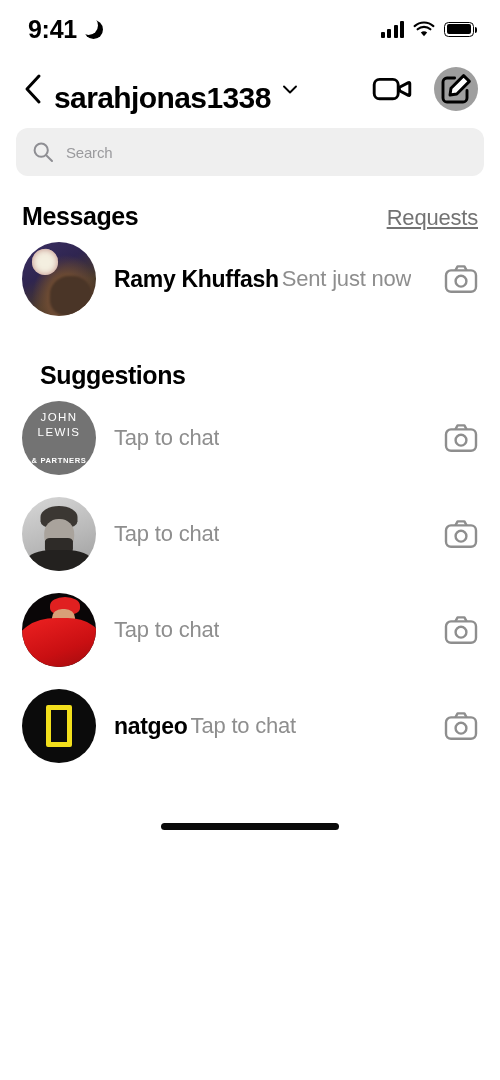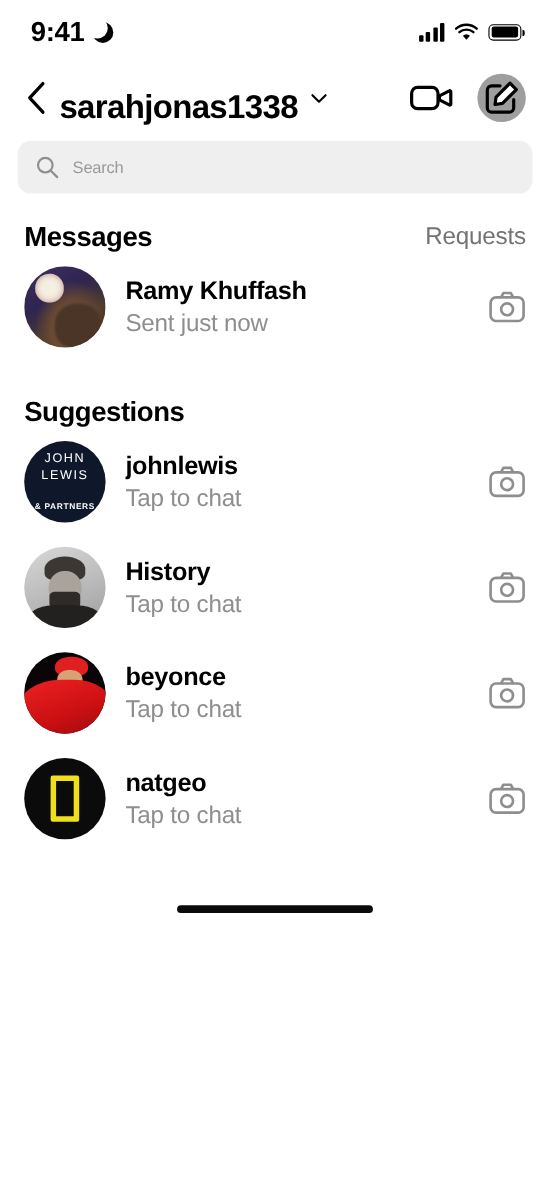--- a/index.html
+++ b/index.html
@@ -68,37 +68,37 @@
   .search-wrap { padding:8px 16px 0 16px; }
   .search {
     height:48px; background:#efefef; border-radius:12px;
     display:flex; align-items:center; padding:0 16px; gap:12px;
   }
   .mag { width:22px; height:22px; flex:0 0 auto; }
   .search-text { font-size:15px; color:#9a9a9d; letter-spacing:-0.2px; }
 
   
   .section-head {
-    display:flex; align-items:flex-start; justify-content:space-between;
+    display:flex; align-items:flex-end; justify-content:space-between;
     padding:26px 22px 0 22px;
   }
   .section-title { font-size:25px; font-weight:700; color:#000; letter-spacing:-0.4px; }
-  .section-action { font-size:22px; color:#737373; letter-spacing:-0.2px; }
-  .section-title.sugg { padding:34px 22px 0 22px; }
+  .section-action { font-size:22px; color:#737373; letter-spacing:-0.2px;text-decoration:underline; }
+  .section-title.sugg { padding:34px 22px 0 22px;margin-left:18px; }
 
   
   .row {
     display:flex; align-items:center; gap:18px;
     padding:13px 22px; height:96px;
   }
   .avatar {
     width:74px; height:74px; border-radius:50%; flex:0 0 auto;
     overflow:hidden; position:relative; background:#ddd;
   }
-  .row-text { flex:1 1 auto; min-width:0; display:flex; flex-direction:column; gap:3px; }
+  .row-text { flex:1 1 auto; min-width:0; display:flex; flex-direction:row; gap:3px; }
   .row-name { font-size:23px; font-weight:700; color:#000; letter-spacing:-0.3px;
               white-space:nowrap; overflow:hidden; text-overflow:ellipsis; }
   .row-sub { font-size:22px; color:#8e8e8e; letter-spacing:-0.2px;
              white-space:nowrap; overflow:hidden; text-overflow:ellipsis; }
   .cam { width:34px; height:30px; flex:0 0 auto; }
 
   
   .av-ramy {
     background:
       radial-gradient(circle at 32% 22%, #fdfbf2 0 11%, rgba(253,251,242,0) 13%),
@@ -108,21 +108,21 @@
   .av-ramy::after{
     content:""; position:absolute; left:14%; top:10%; width:34%; height:34%;
     border-radius:50%; background:#f4efe0;
     box-shadow:inset 0 0 6px rgba(150,60,60,.55);
   }
   .av-ramy .fig{
     position:absolute; left:38%; top:46%; width:56%; height:54%;
     border-radius:46% 46% 40% 40%; background:#4a3527; filter:blur(1px);
   }
   .av-jl {
-    background:#0f172a; display:flex; flex-direction:column;
+    background:#737373; display:flex; flex-direction:column;
     align-items:center; justify-content:center; gap:1px; color:#fff;
   }
   .av-jl b { font-size:11.5px; font-weight:400; letter-spacing:1.4px; line-height:1.18; }
   .av-jl small { font-size:7.6px; font-weight:700; letter-spacing:0.6px; margin-top:15px; }
   .av-hist {
     background:linear-gradient(160deg,#d8d8d8 0%, #b9b9b9 55%, #9d9d9d 100%);
   }
   .av-hist .face{
     position:absolute; left:50%; top:30%; transform:translateX(-50%);
     width:40%; height:42%; border-radius:48% 48% 45% 45%; background:#a9a39c;
@@ -246,56 +246,53 @@
 
   <div class="section-title sugg">Suggestions</div>
 
   <div class="row">
     <span class="avatar av-jl">
       <b>JOHN</b>
       <b>LEWIS</b>
       <small>&amp; PARTNERS</small>
     </span>
     <span class="row-text">
-      <span class="row-name">johnlewis</span>
       <span class="row-sub">Tap to chat</span>
     </span>
     <svg class="cam" viewBox="0 0 34 30">
       <rect x="2" y="6.4" width="30" height="21.4" rx="5" stroke="#8e8e8e" stroke-width="2.4" fill="none"></rect>
       <path d="M11.4 6.4 13.6 2.4h6.8l2.2 4" stroke="#8e8e8e" stroke-width="2.4" fill="none" stroke-linejoin="round"></path>
       <circle cx="17" cy="17.2" r="5.4" stroke="#8e8e8e" stroke-width="2.4" fill="none"></circle>
     </svg>
   </div>
 
   <div class="row">
     <span class="avatar av-hist">
       <i class="hair"></i>
         <i class="face"></i>
         <i class="beard"></i>
         <i class="body"></i>
     </span>
     <span class="row-text">
-      <span class="row-name">History</span>
       <span class="row-sub">Tap to chat</span>
     </span>
     <svg class="cam" viewBox="0 0 34 30">
       <rect x="2" y="6.4" width="30" height="21.4" rx="5" stroke="#8e8e8e" stroke-width="2.4" fill="none"></rect>
       <path d="M11.4 6.4 13.6 2.4h6.8l2.2 4" stroke="#8e8e8e" stroke-width="2.4" fill="none" stroke-linejoin="round"></path>
       <circle cx="17" cy="17.2" r="5.4" stroke="#8e8e8e" stroke-width="2.4" fill="none"></circle>
     </svg>
   </div>
 
   <div class="row">
     <span class="avatar av-bey">
       <i class="hat"></i>
         <i class="skin"></i>
         <i class="red"></i>
     </span>
     <span class="row-text">
-      <span class="row-name">beyonce</span>
       <span class="row-sub">Tap to chat</span>
     </span>
     <svg class="cam" viewBox="0 0 34 30">
       <rect x="2" y="6.4" width="30" height="21.4" rx="5" stroke="#8e8e8e" stroke-width="2.4" fill="none"></rect>
       <path d="M11.4 6.4 13.6 2.4h6.8l2.2 4" stroke="#8e8e8e" stroke-width="2.4" fill="none" stroke-linejoin="round"></path>
       <circle cx="17" cy="17.2" r="5.4" stroke="#8e8e8e" stroke-width="2.4" fill="none"></circle>
     </svg>
   </div>
 
   <div class="row">

